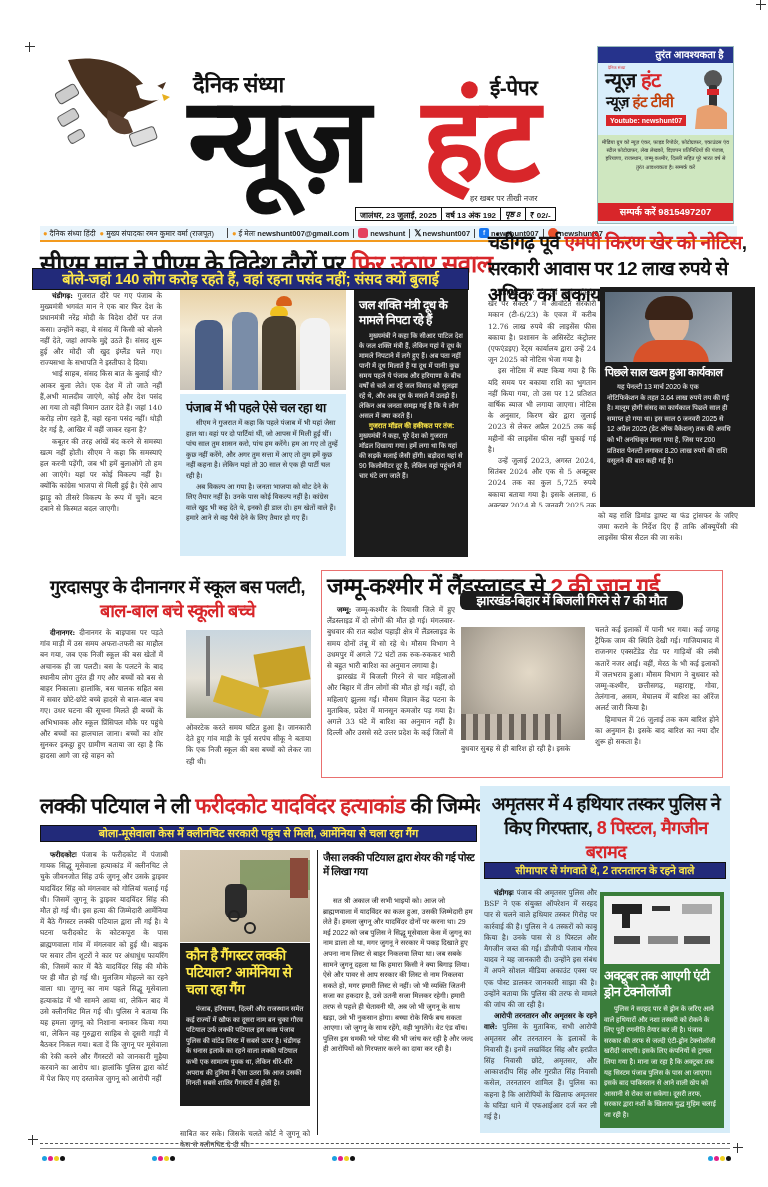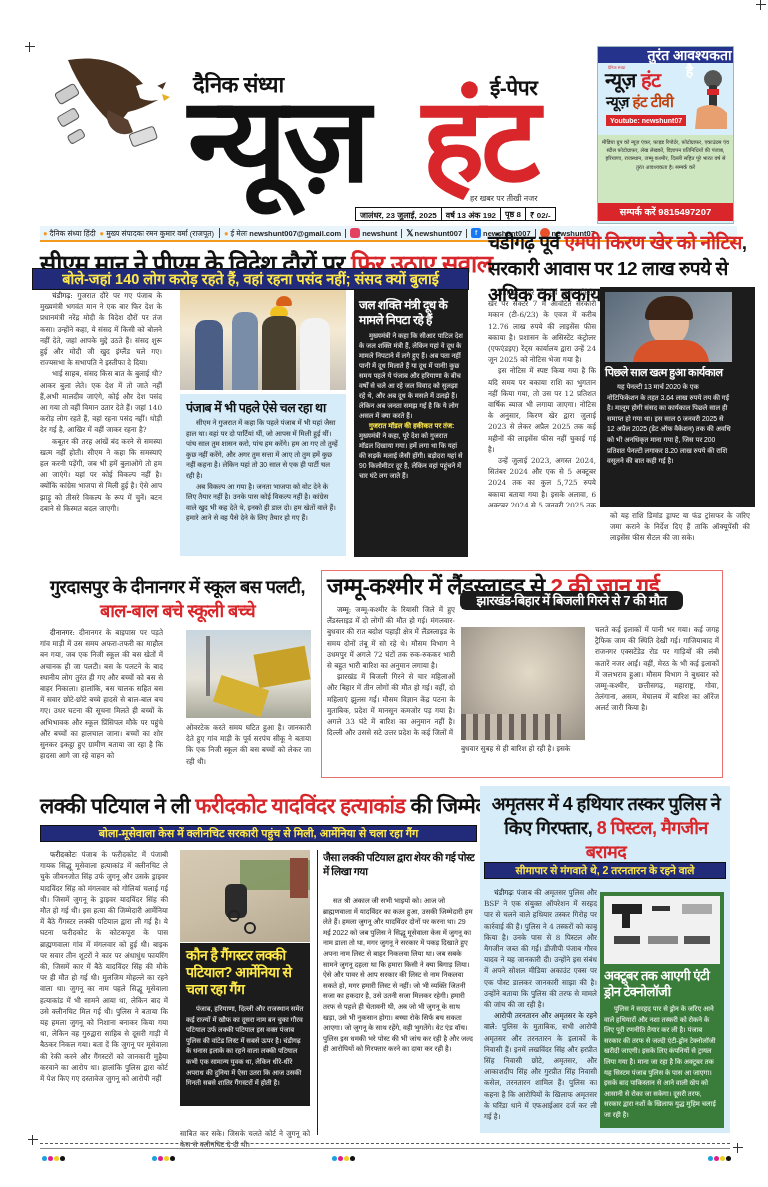--- a/index.html
+++ b/index.html
@@ -1,21 +1,21 @@
 <!DOCTYPE html>
 <html><head>
 <meta charset="utf-8">
 <style>
   * { box-sizing: border-box; margin: 0; padding: 0; }
   html, body { width: 768px; height: 1187px; background: #ffffff; overflow: hidden; }
   body { position: relative; font-family: "DejaVu Serif", serif; color: #222; }
   .abs { position: absolute; }
   .cond { font-family: "Liberation Sans", sans-serif; font-weight: bold; letter-spacing: -0.5px; }
   .body-text { font-family: "DejaVu Serif", serif; font-size: 7.2px; line-height: 11.2px; color: #333; text-align: justify; }
-  .body-text .lead { font-weight: normal; color: #111; }
+  .body-text .lead { font-weight: bold; color: #111; }
   .red { color: #d8262a; }
   .navy-bar { background: #222a7a; color: #ffe94a; font-family: "Liberation Sans", sans-serif; font-weight: bold; text-align: center; border: 1px solid #111; }
   .black-box { background: #1c1c1c; color: #fff; }
   .photo { overflow: hidden; }
   .crop { position: absolute; width: 10px; height: 10px; }
   .crop:before { content: ""; position: absolute; left: 4px; top: 0; width: 1px; height: 10px; background: #333; }
   .crop:after { content: ""; position: absolute; left: 0; top: 4px; width: 10px; height: 1px; background: #333; }
   .dots span { display: inline-block; width: 5px; height: 5px; border-radius: 50%; margin-right: 1px; }
 </style>
 </head>
@@ -39,26 +39,26 @@
 
 <div class="abs cond" style="left:193px;top:68px;font-size:22px;color:#111;">दैनिक संध्या</div>
 <div class="abs cond" style="left:188px;top:70px;font-size:118px;line-height:140px;color:#111;letter-spacing:-4px;">न्यूज़</div>
 <div class="abs cond" style="left:422px;top:70px;font-size:118px;line-height:140px;color:#d8262a;letter-spacing:-4px;">हंट</div>
 <div class="abs cond" style="left:490px;top:73px;font-size:21px;color:#111;">ई-पेपर</div>
 <div class="abs" style="left:470px;top:192px;font-size:8px;color:#333;font-family:'Liberation Sans',sans-serif;">हर खबर पर तीखी नजर</div>
 
 <div class="abs" style="left:355px;top:207px;height:14px;display:flex;font-family:'Liberation Sans',sans-serif;font-size:8px;font-weight:bold;color:#111;">
   <span style="border:1px solid #111;padding:1px 4px;">जालंधर, 23 जुलाई, 2025</span>
   <span style="border:1px solid #111;border-left:none;padding:1px 4px;">वर्ष 13 अंक 192</span>
-  <span style="border:1px solid #111;border-left:none;padding:0 4px;">पृष्ठ 8</span>
+  <span style="border:1px solid #111;border-left:none;padding:0 4px;font-style:italic;">पृष्ठ 8</span>
   <span style="border:1px solid #111;border-left:none;padding:1px 4px;">₹ 02/-</span>
 </div>
 
 <div class="abs" style="left:597px;top:46px;width:137px;height:178px;border:1px solid #9bb;background:#d9eefb;overflow:hidden;">
-  <div style="background:#26338c;color:#fff;height:16px;font-family:'Liberation Sans',sans-serif;font-weight:bold;font-size:14px;text-align:center;line-height:16px;padding-left:48px;">
+  <div style="background:#26338c;color:#fff;height:16px;font-family:'Liberation Sans',sans-serif;font-weight:bold;font-size:10px;text-align:center;line-height:16px;padding-left:48px;">
     <span>तुरंत आवश्यकता है</span>
   </div>
   <div style="position:relative;height:72px;">
     <div style="position:absolute;left:10px;top:2px;font-size:4px;color:#d8262a;">दैनिक संध्या</div>
     <div class="cond" style="position:absolute;left:7px;top:6px;font-size:20px;line-height:22px;">
       <span style="color:#111;">न्यूज़</span>
       <span style="color:#d8262a;">हंट</span>
     </div>
     <div class="cond" style="position:absolute;left:8px;top:30px;font-size:15px;line-height:18px;">
       <span style="color:#111;">न्यूज़</span>
@@ -75,21 +75,21 @@
     </div>
   </div>
   <div style="background:#cfe7c0;font-size:5.2px;line-height:8.2px;color:#333;text-align:center;padding:3px 3px;height:68px;overflow:hidden;">मीडिया ग्रुप को न्यूज़ एंकर, फ़ाइड रिपोर्टर, फ़ोटोग्राफ़र, एकाउंटस एंव स्टील फ़ोटोग्राफ़र, लेख लेखकों, विज्ञापन प्रतिनिधियों की पंजाब, हरियाणा, राजस्थान, जम्मू-कश्मीर, दिल्ली सहित पूरे भारत वर्ष से तुरंत आवश्यकता है। सम्पर्क करें</div>
   <div style="background:#d8262a;color:#fff;font-family:'Liberation Sans',sans-serif;font-weight:bold;font-size:9.5px;text-align:center;height:18px;line-height:18px;">सम्पर्क करें 9815497207</div>
 </div>
 
 <div class="abs" style="left:40px;top:226px;width:697px;height:16px;background:#e9f4fb;border-bottom:2px solid #f39a1e;display:flex;align-items:center;font-size:7.5px;font-family:'Liberation Sans',sans-serif;color:#222;white-space:nowrap;overflow:hidden;">
   <span style="color:#f39a1e;margin:0 2px 0 3px;">●</span>
   <span>दैनिक संध्या हिंदी</span>
   <span style="color:#f39a1e;margin:0 2px 0 4px;">●</span>
-  <span style="padding-right:5px;border-right:1px solid #444;">मुख्य संपादकः रमन कुमार वर्मा (राजपूत)</span>
+  <span style="padding-right:13px;border-right:1px solid #444;">मुख्य संपादकः रमन कुमार वर्मा (राजपूत)</span>
   <span style="color:#f39a1e;margin:0 2px 0 4px;">●</span>
   <span style="margin-right:2px;">ई मेलः</span>
   <span style="font-weight:bold;padding-right:4px;border-right:1px solid #444;">newshunt007@gmail.com</span>
   <span style="display:inline-block;width:10px;height:10px;border-radius:3px;background:#e4405f;margin:0 2px 0 4px;"></span>
   <span style="font-weight:bold;padding-right:4px;border-right:1px solid #444;">newshunt</span>
   <span style="font-weight:bold;margin:0 1px 0 4px;font-size:9px;">𝕏</span>
   <span style="font-weight:bold;padding-right:4px;border-right:1px solid #444;">newshunt007</span>
   <span style="display:inline-block;width:10px;height:10px;border-radius:2px;background:#1877f2;color:#fff;font-size:8px;line-height:10px;text-align:center;margin:0 2px 0 4px;">f</span>
   <span style="font-weight:bold;padding-right:4px;border-right:1px solid #444;">newshunt007</span>
   <span style="display:inline-block;width:10px;height:10px;border-radius:50%;background:#e8502a;margin:0 2px 0 4px;"></span>
@@ -146,21 +146,21 @@
 <div class="abs black-box" style="left:600px;top:287px;width:155px;height:220px;">
   <div class="photo" style="position:absolute;left:5px;top:5px;width:127px;height:70px;background:linear-gradient(135deg,#5a6a7a,#a9b0b8);">
     <div style="position:absolute;left:44px;top:8px;width:40px;height:46px;border-radius:50%;background:#e3b89a;"></div>
     <div style="position:absolute;left:40px;top:4px;width:48px;height:24px;border-radius:24px 24px 4px 4px;background:#3a2418;"></div>
     <div style="position:absolute;left:28px;top:48px;width:76px;height:24px;border-radius:30px 30px 0 0;background:#d8522a;"></div>
   </div>
   <div class="cond" style="position:absolute;left:5px;top:78px;width:127px;font-size:11px;line-height:14px;color:#fff;">पिछले साल खत्म हुआ कार्यकाल</div>
   <div style="position:absolute;left:7px;top:95px;width:124px;font-family:'Liberation Sans',sans-serif;font-size:6.8px;line-height:10.6px;color:#fff;text-indent:10px;">यह पेनल्टी 13 मार्च 2020 के एक नोटिफिकेशन के तहत 3.64 लाख रुपये तय की गई है। मालूम होगी संसद का कार्यकाल पिछले साल ही समाप्त हो गया था। इस साल 6 जनवरी 2025 से 12 अप्रैल 2025 (डेट ऑफ वैकेशन) तक की अवधि को भी अनधिकृत माना गया है, जिस पर 200 प्रतिशत पेनल्टी लगाकर 8.20 लाख रुपये की राशि वसूलने की बात कही गई है।</div>
 </div>
 
-<div class="abs body-text" style="left:598px;top:510px;width:140px;height:45px;overflow:hidden;margin-left:12px;">को यह राशि डिमांड ड्राफ्ट या फंड ट्रांसफर के जरिए जमा कराने के निर्देश दिए हैं ताकि ऑक्यूपेंसी की लाइसेंस फीस सैटल की जा सके।</div>
+<div class="abs body-text" style="left:598px;top:510px;width:140px;height:45px;overflow:hidden;">को यह राशि डिमांड ड्राफ्ट या फंड ट्रांसफर के जरिए जमा कराने के निर्देश दिए हैं ताकि ऑक्यूपेंसी की लाइसेंस फीस सैटल की जा सके।</div>
 
 <div class="abs cond" style="left:40px;top:575px;width:275px;font-size:18px;line-height:24px;color:#111;text-align:center;">
   <span>गुरदासपुर के दीनानगर में स्कूल बस पलटी,</span>
   <span class="red">बाल-बाल बचे स्कूली बच्चे</span>
 </div>
 
 <div class="abs body-text" style="left:40px;top:627px;width:123px;height:160px;overflow:hidden;">
   <p style="text-indent:10px;"><span class="lead">दीनानगर:</span> <span>दीनानगर के बाइपास पर पड़ते गांव माड़ी में उस समय अफरा-तफरी का माहौल बन गया, जब एक निजी स्कूल की बस खेतों में अचानक ही जा पलटी। बस के पलटने के बाद स्थानीय लोग तुरंत ही गए और बच्चों को बस से बाहर निकाला। हालांकि, बस चालक सहित बस में सवार छोटे-छोटे बच्चे हादसे से बाल-बाल बच गए। उधर घटना की सूचना मिलते ही बच्चों के अभिभावक और स्कूल प्रिंसिपल मौके पर पहुंचे और बच्चों का हालचाल जाना। बच्चों का शोर सुनकर इकट्ठा हुए ग्रामीण बताया जा रहा है कि हादसा आगे जा रहे वाहन को</span></p>
 </div>
 
@@ -183,20 +183,21 @@
   <p style="text-indent:10px;">झारखंड में बिजली गिरने से चार महिलाओं और बिहार में तीन लोगों की मौत हो गई। वहीं, दो महिलाएं झुलस गईं। मौसम विज्ञान केंद्र पटना के मुताबिक, प्रदेश में मानसून कमजोर पड़ गया है। अगले 33 घंटे में बारिश का अनुमान नहीं है। दिल्ली और उससे सटे उत्तर प्रदेश के कई जिलों में</p>
 </div>
 
 <div class="abs photo" style="left:461px;top:627px;width:124px;height:113px;background:radial-gradient(circle at 55% 40%,#e3d9c7 0%,#bfb6a8 50%,#8f887c 100%);">
   <div style="position:absolute;left:0;bottom:0;width:100px;height:26px;background:repeating-linear-gradient(90deg,#6a625a 0 5px,#c6bcb0 5px 12px);"></div>
 </div>
 <div class="abs body-text" style="left:461px;top:743px;width:128px;height:14px;overflow:hidden;white-space:nowrap;">बुधवार सुबह से ही बारिश हो रही है। इसके</div>
 
 <div class="abs body-text" style="left:595px;top:624px;width:124px;height:152px;overflow:hidden;">
   <p>चलते कई इलाकों में पानी भर गया। कई जगह ट्रैफिक जाम की स्थिति देखी गई। गाजियाबाद में राजनगर एक्सटेंडेड रोड पर गाड़ियों की लंबी कतारें नजर आईं। वहीं, मेरठ के भी कई इलाकों में जलभराव हुआ। मौसम विभाग ने बुधवार को जम्मू-कश्मीर, छत्तीसगढ़, महाराष्ट्र, गोवा, तेलंगाना, असम, मेघालय में बारिश का ऑरेंज अलर्ट जारी किया है।</p>
+  <p style="text-indent:10px;">हिमाचल में 26 जुलाई तक कम बारिश होने का अनुमान है। इसके बाद बारिश का नया दौर शुरू हो सकता है।</p>
 </div>
 
 <div class="abs cond" style="left:40px;top:793px;width:440px;font-size:21px;line-height:26px;color:#111;white-space:nowrap;">
   <span>लक्की पटियाल ने ली</span>
   <span class="red">फरीदकोट यादविंदर हत्याकांड</span>
   <span>की जिम्मेदारी</span>
 </div>
 <div class="abs navy-bar" style="left:40px;top:825px;width:437px;height:17px;font-size:11px;line-height:15px;">बोला-मूसेवाला केस में क्लीनचिट सरकारी पहुंच से मिली, आर्मेनिया से चला रहा गैंग</div>
 
 <div class="abs body-text" style="left:40px;top:849px;width:128px;height:282px;overflow:hidden;">

